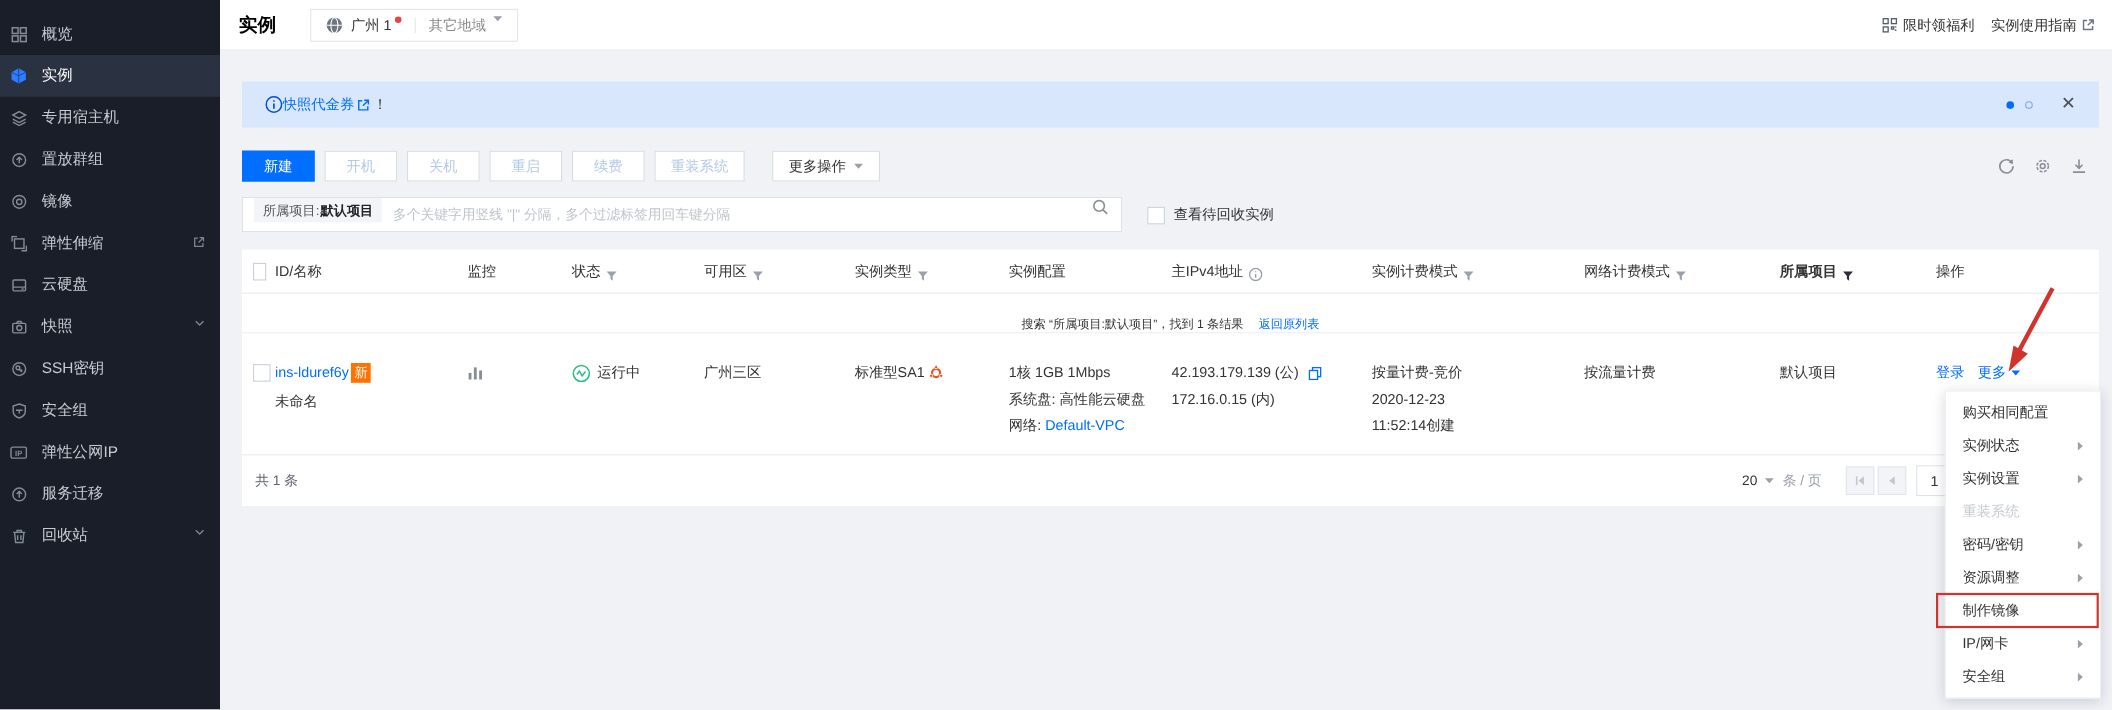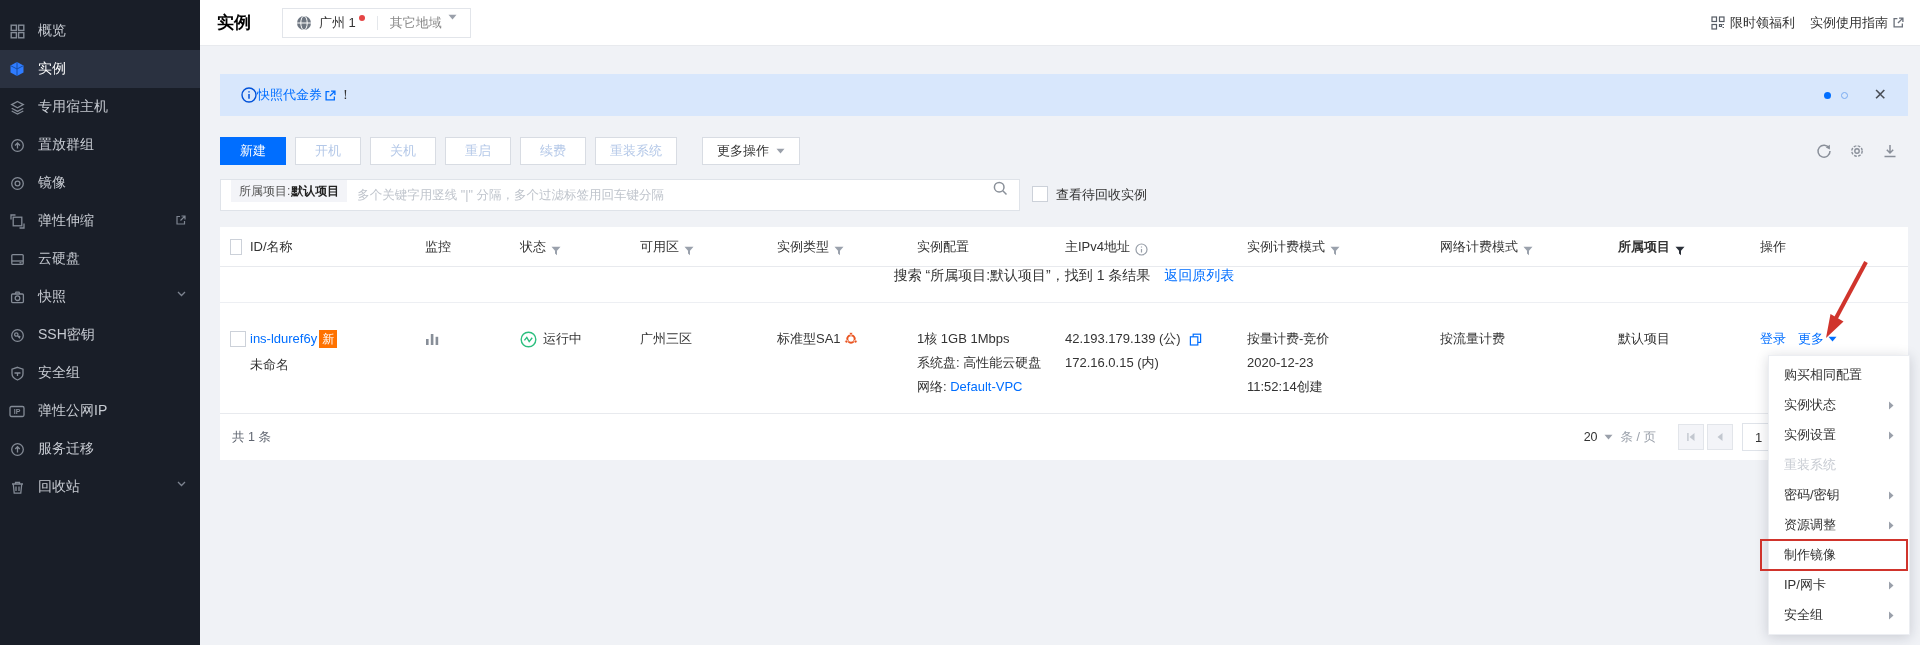--- a/index.html
+++ b/index.html
@@ -50,30 +50,30 @@
   .tool-icon{cursor:pointer}
 
   
   .searchrow{margin-top:14px;display:flex;align-items:center}
   .searchbox{width:800px;height:32px;background:#fff;border:1px solid #dfe3e9;display:flex;padding:0 10px}
   .chip{background:#f3f4f8;height:22px;display:flex;align-items:center;padding:0 8px;font-size:12px;color:#555;white-space:nowrap}
   .chip b{color:#222;margin-left:1px}
   .searchbox input{flex:1;border:none;outline:none;background:transparent;margin-left:10px;font-size:12.5px;color:#333;font-family:inherit}
   .searchbox input::placeholder{color:#bfc4cc}
   .checkbox{width:16px;height:16px;border:1px solid #ccd1d9;background:#fff;display:inline-block}
-  .recycle{margin-left:12px;display:flex;align-items:flex-start;gap:8px;cursor:pointer}
+  .recycle{margin-left:23px;display:flex;align-items:flex-end;gap:8px;cursor:pointer}
 
   
   .tablewrap{margin-top:16px;background:#fff}
   .thead{display:flex;align-items:center;height:40px;border-bottom:1px solid #e8eaee;color:#333}
   .th{display:flex;align-items:flex-end;gap:5px;padding-right:8px}
   .c-check{width:30px}.c-id{width:175px}.c-mon{width:95px}.c-status{width:120px}.c-zone{width:137px}.c-type{width:140px}.c-config{width:148px}.c-ip{width:182px}.c-bill{width:193px}.c-netbill{width:178px}.c-proj{width:142px}.c-act{width:148px}
   .thead .checkbox{margin-left:10px}
   .th.bold{font-weight:bold}
-  .note-row{height:36px;display:flex;align-items:flex-start;justify-content:center;font-size:14px;border-bottom:1px solid #edeff3;color:#333}
+  .note-row{height:36px;display:flex;align-items:flex-end;justify-content:center;font-size:11px;border-bottom:1px solid #edeff3;color:#333}
   .note-row .blue-link{margin-left:14px}
   .trow{display:flex;align-items:flex-start;padding:24px 0 14px;border-bottom:1px solid #e8eaee;line-height:24px}
   .trow .checkbox{margin-left:10px;margin-top:4px}
   .cell{padding-right:8px}
   .id-line{display:flex;align-items:center}
   .badge{display:inline-block;min-width:18px;height:18px;line-height:18px;text-align:center;background:#ff7200;color:#fff;font-size:12px;margin-left:2px;padding:0 2px}
   .sub{color:#333;margin-top:2px}
   .status-line{display:flex;align-items:center;gap:6px}
   .type-line{display:flex;align-items:center;gap:3px}
   .ip-line{display:flex;align-items:center;gap:8px}

